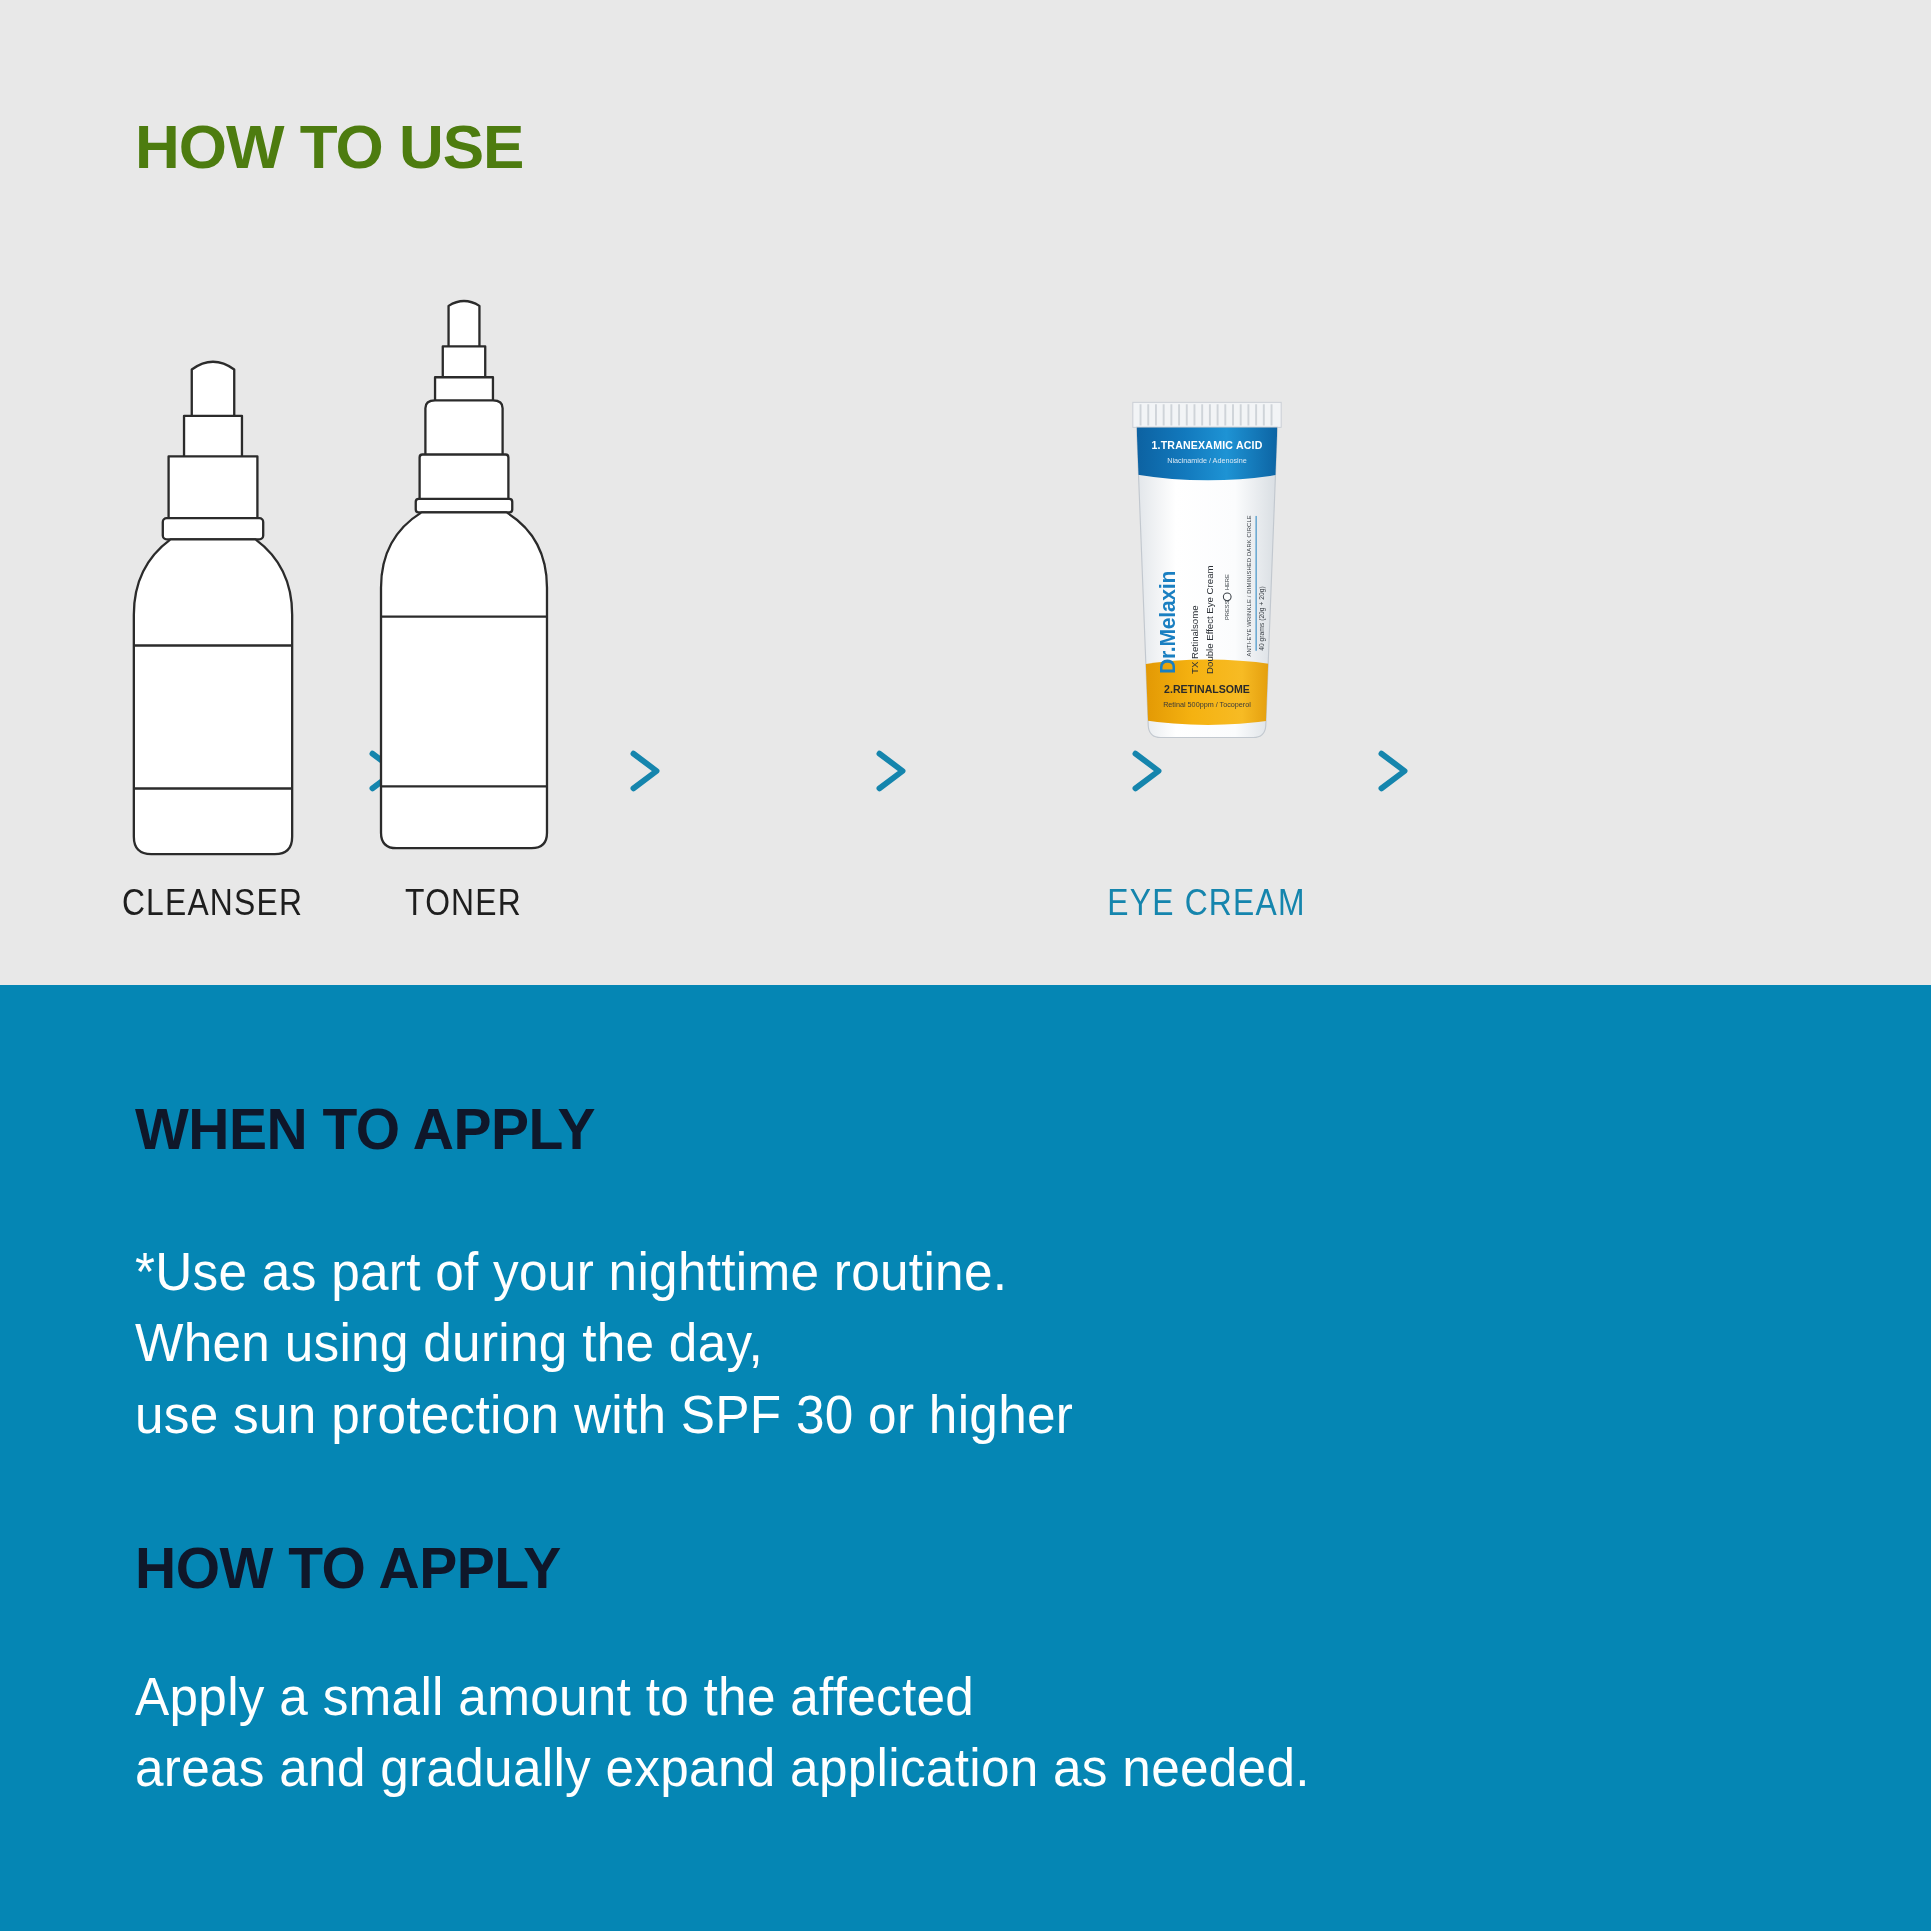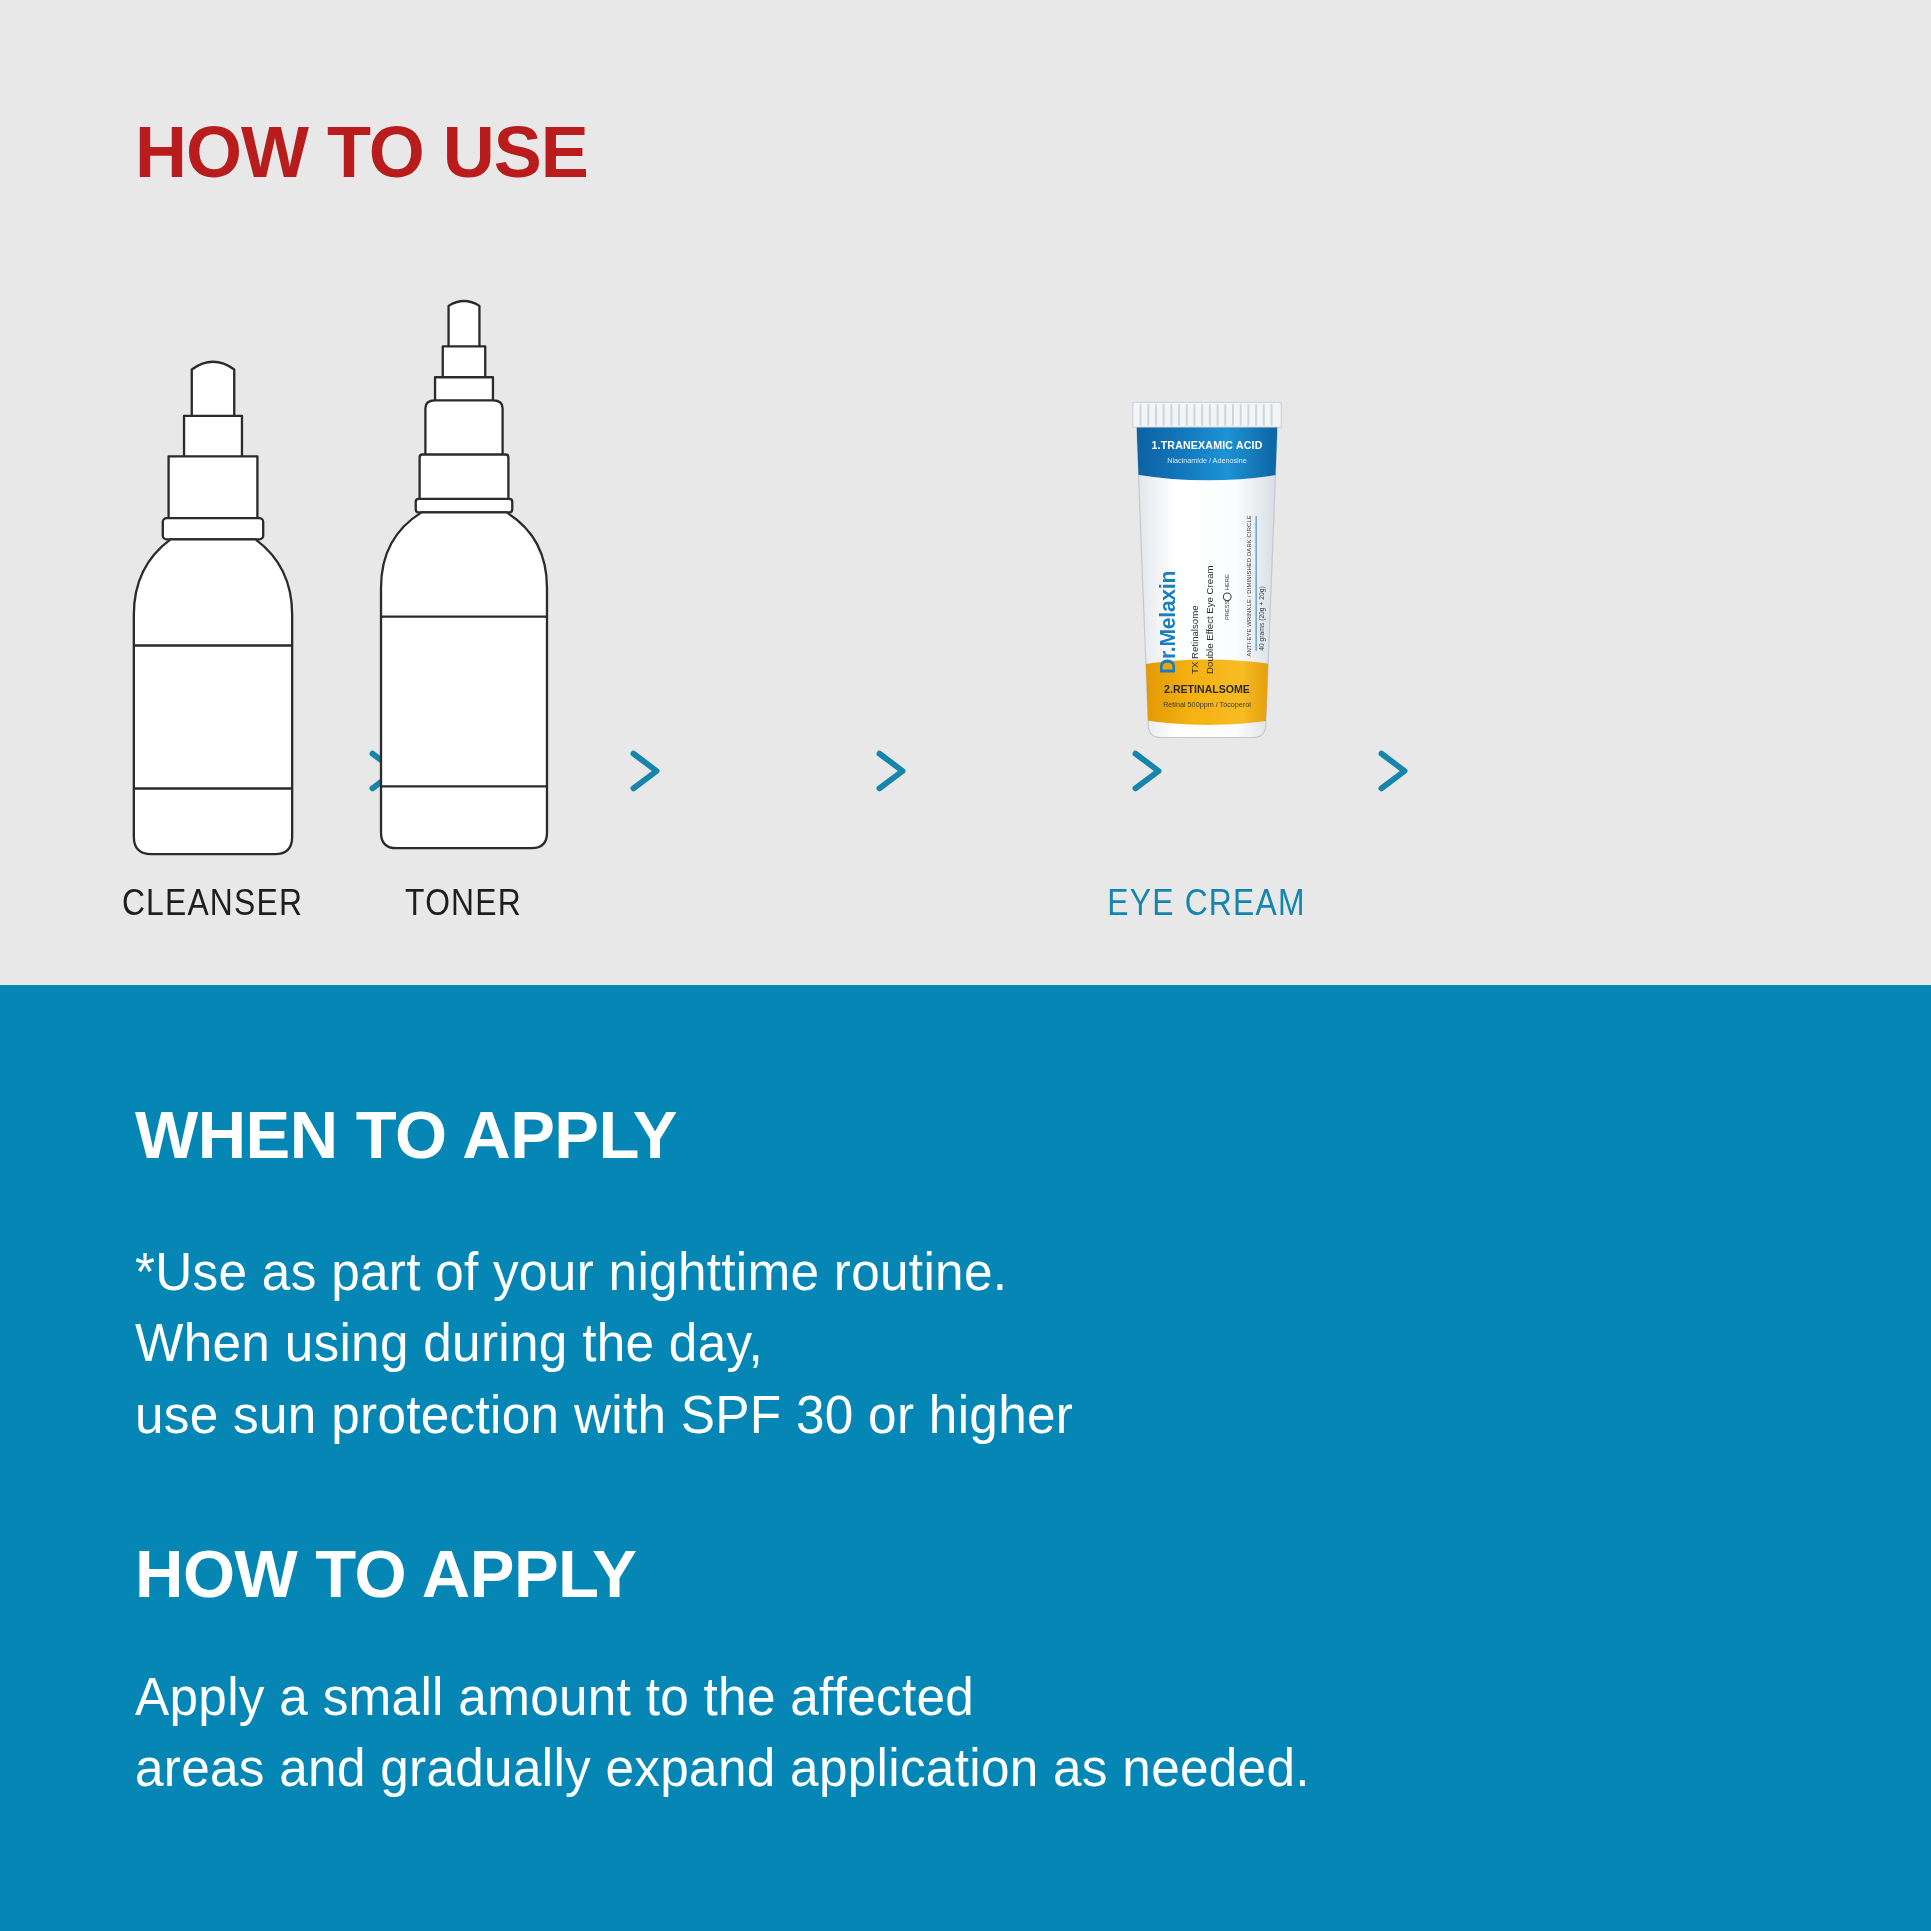--- a/index.html
+++ b/index.html
@@ -11,22 +11,22 @@
   }
   .page { position:relative; width:1931px; height:1931px; }
 
   
   .top-section {
     position:absolute; left:0; top:0; width:1931px; height:985px;
     background:#e8e8e8;
   }
   .howto-title {
     position:absolute; left:135px; top:116px;
-    font-size:72px; font-weight:700; letter-spacing:-1px;
-    color:#b91c1c; line-height:1;
+    font-size:62px; font-weight:700; letter-spacing:-1px;
+    color:#4d7c0f; line-height:1;
     font-family:"Liberation Sans", sans-serif;
   }
 
   
   .steps {
     position:absolute; left:0; top:290px; width:1931px; height:657px;
   }
   .step {
     position:absolute; bottom:0; width:251px; height:657px;
   }
@@ -53,21 +53,21 @@
   
   .tube-wrap { position:absolute; bottom:89px; left:50%; transform:translateX(-50%); }
 
   
   .bottom-section {
     position:absolute; left:0; top:985px; width:1931px; height:946px;
     background:#0586b4;
   }
   .b-title {
     position:absolute; left:135px;
-    font-size:67px; font-weight:700; color:#ffffff;
+    font-size:57px; font-weight:700; color:#0f172a;
     letter-spacing:-0.5px; line-height:1;
   }
   .b-body {
     position:absolute; left:135px;
     font-size:54px; font-weight:300; color:#ffffff;
     line-height:1.32; letter-spacing:0.3px;
     transform:scaleX(0.95); transform-origin:left center;
     white-space:pre-line;
   }
   #when-title { top:116px; }

